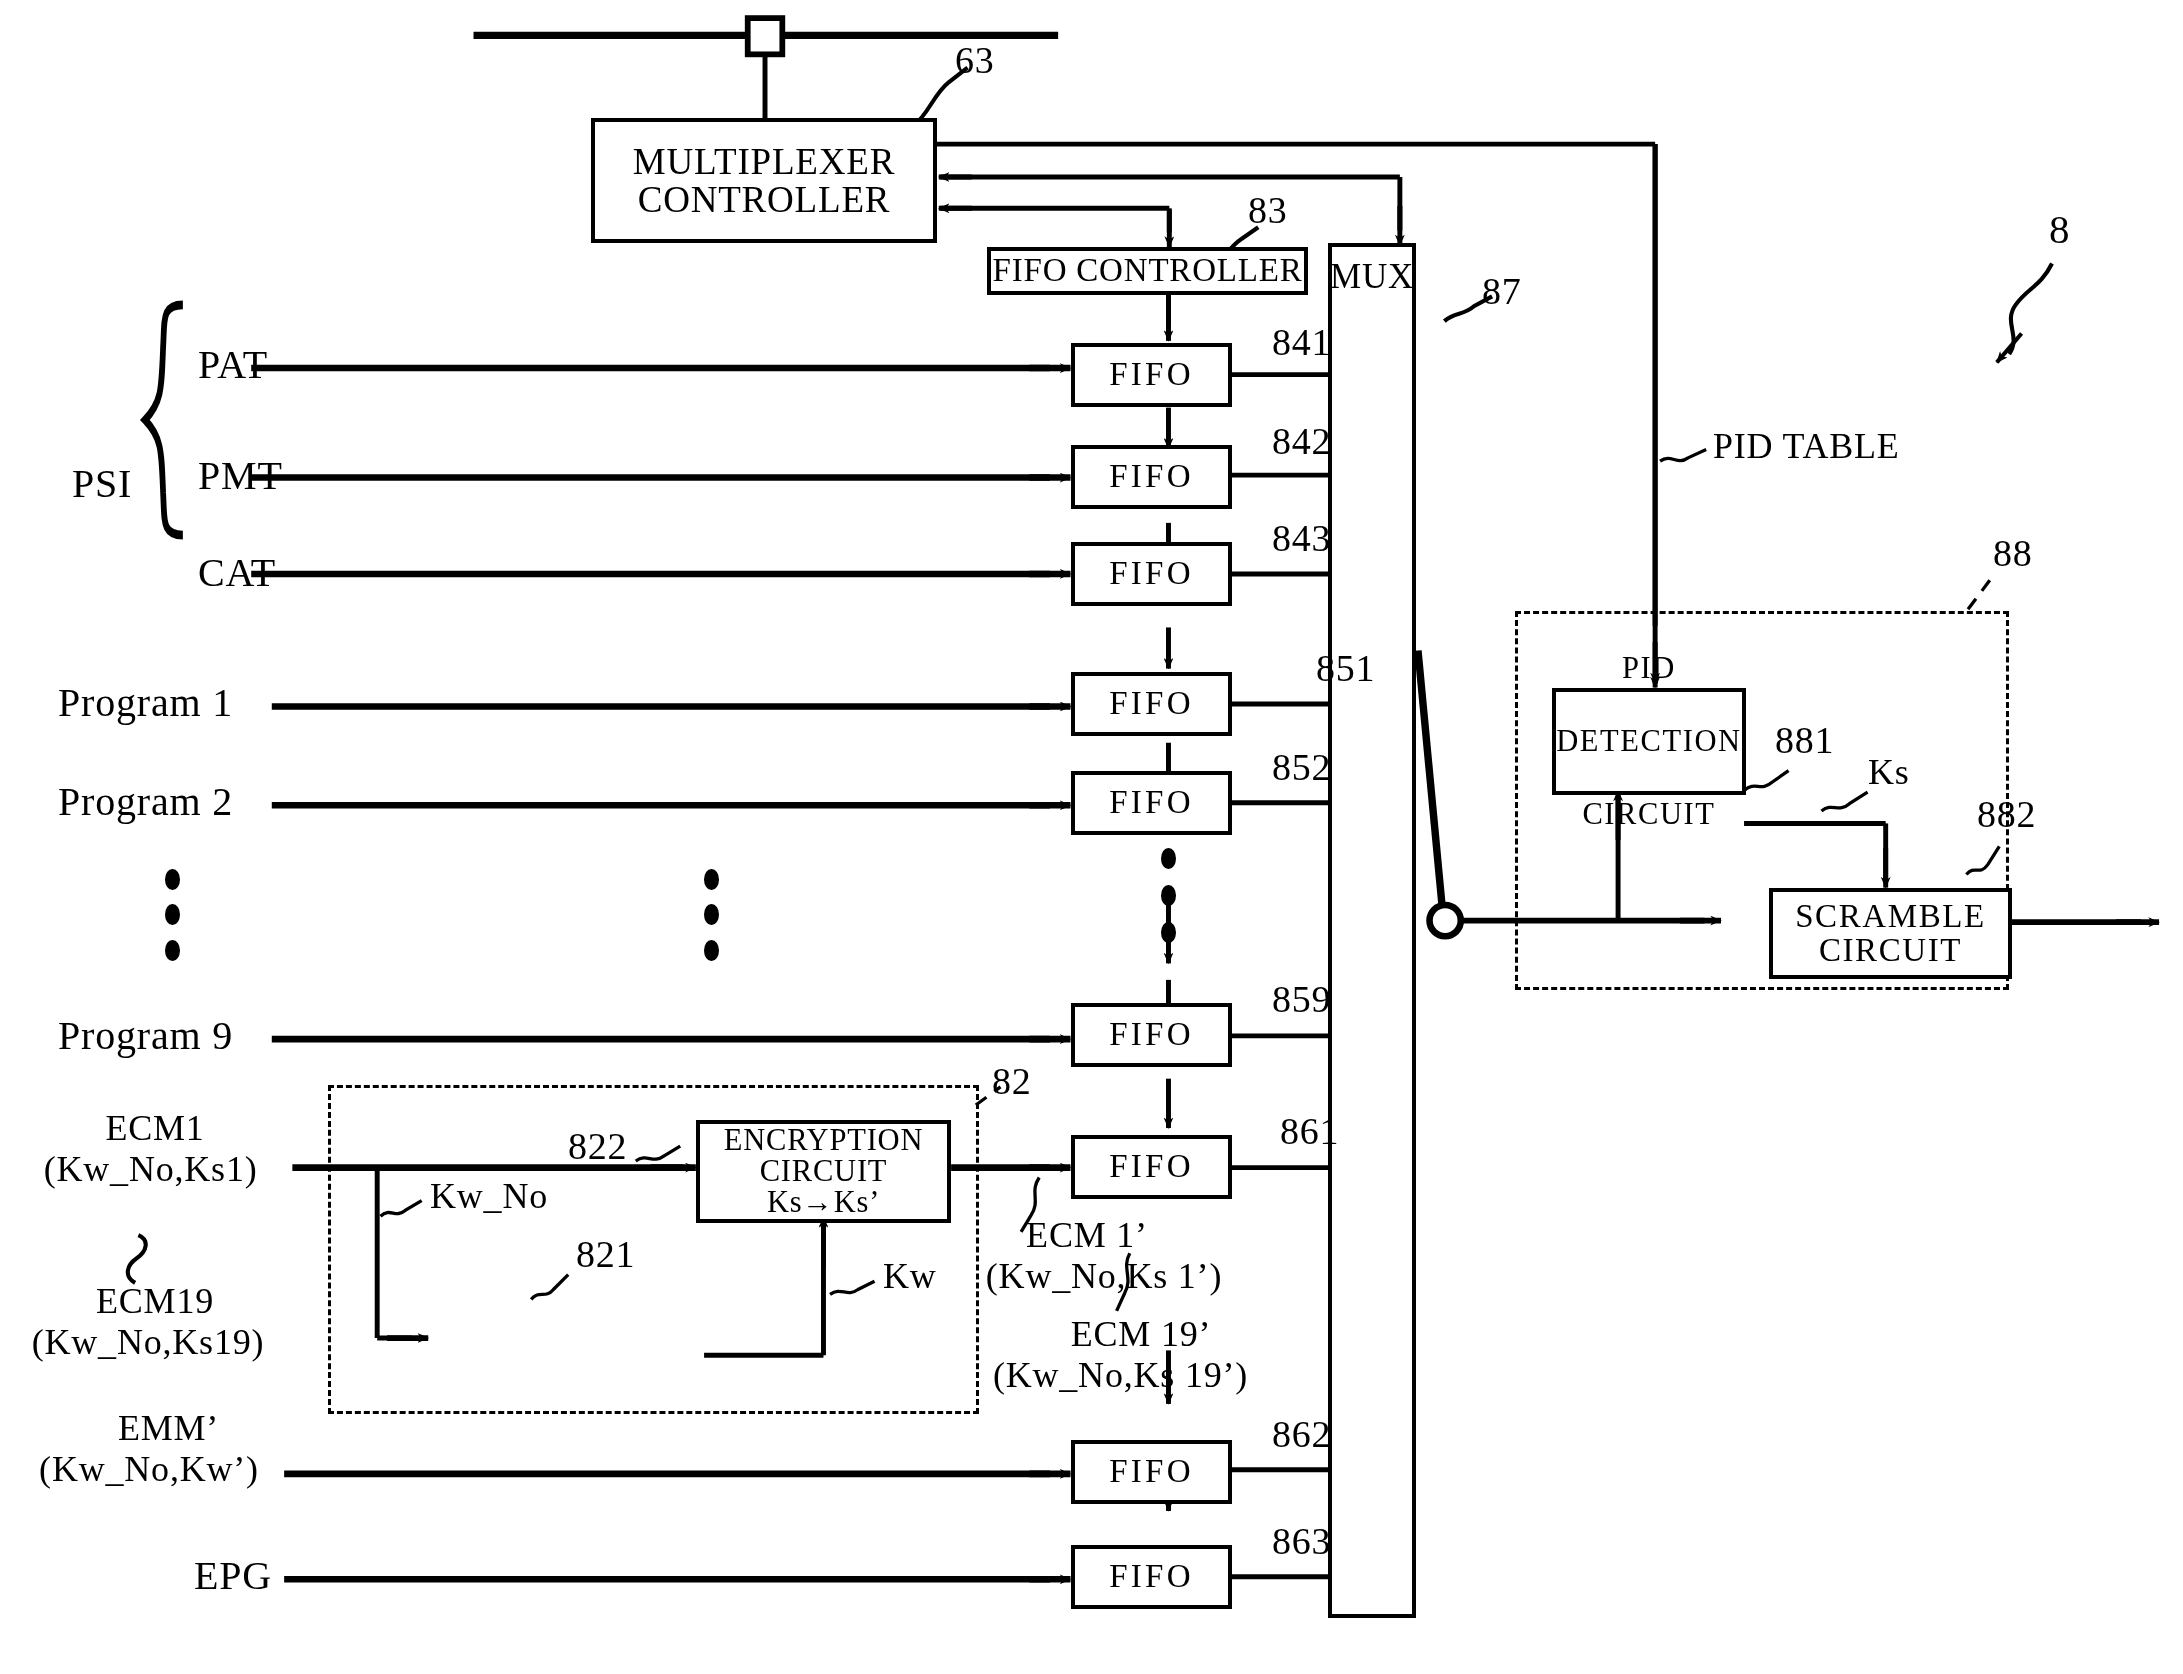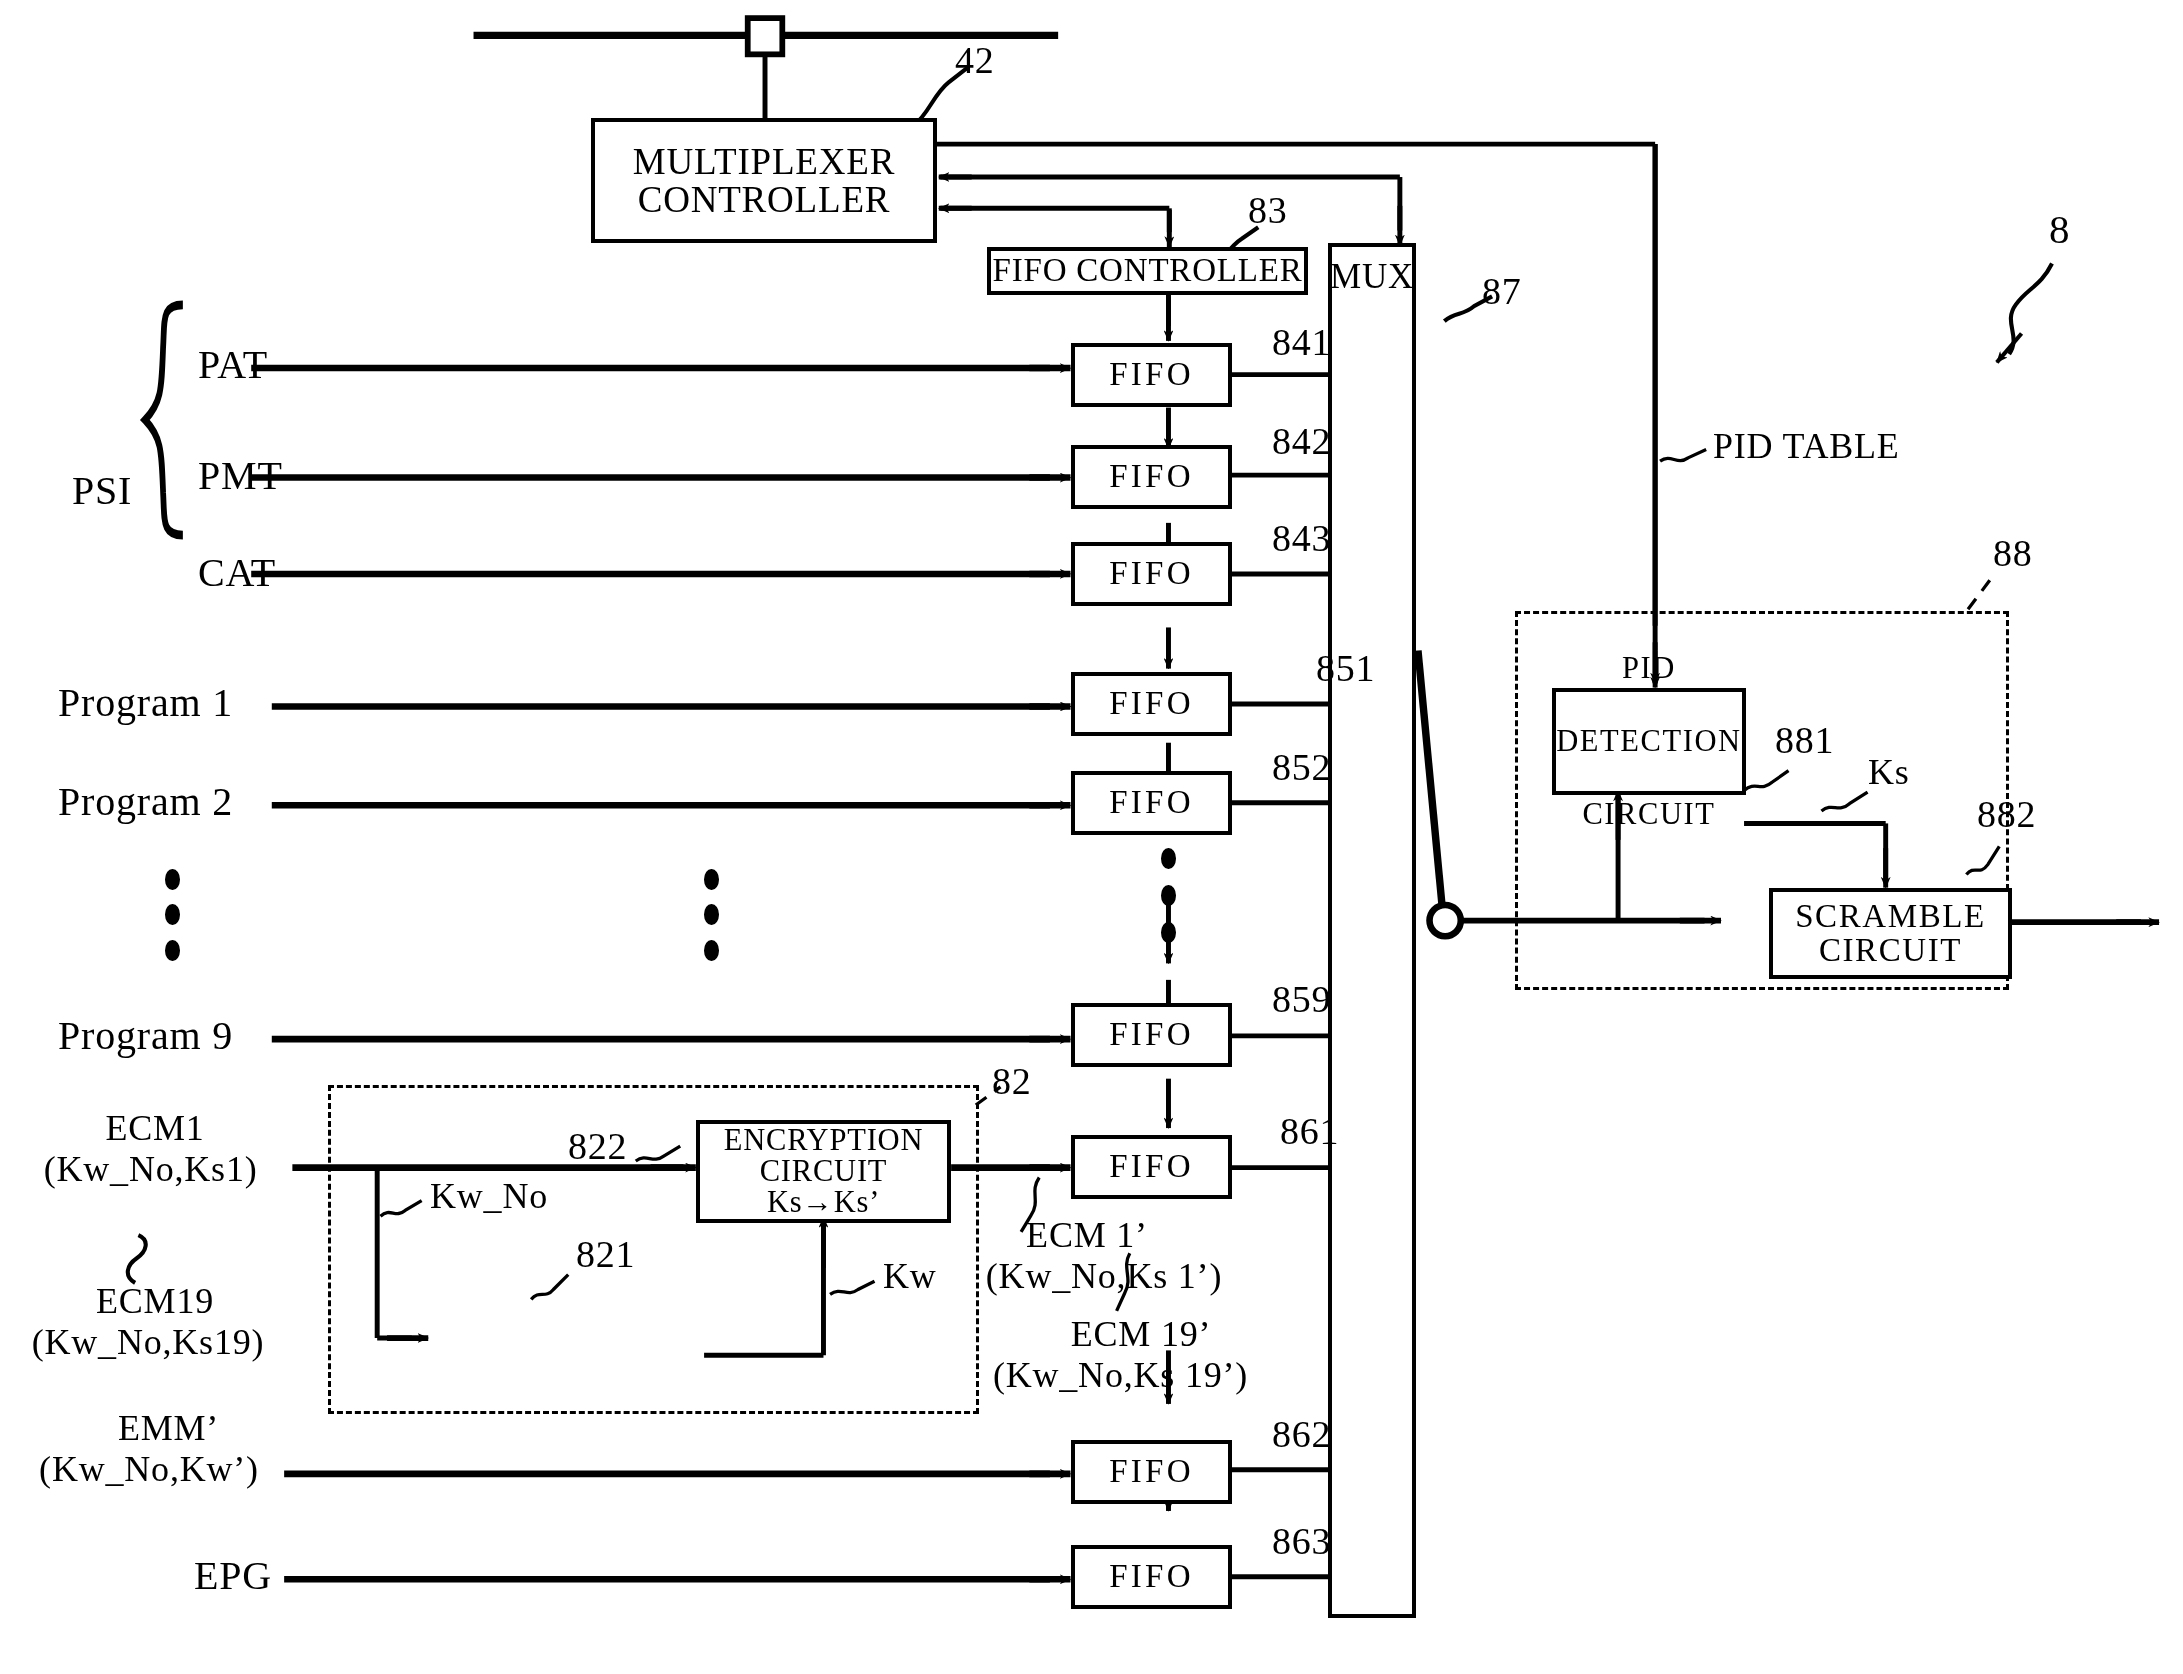--- a/index.html
+++ b/index.html
@@ -217,21 +217,21 @@
 
       <path d="M2440,430 C2455,408 2432,392 2448,370 C2462,350 2478,348 2492,320" stroke-width="5"></path>
       <path d="M2455,405 L2425,440" stroke-width="5" marker-end="url(#ah)"></path>
     </g>
   </svg>
 
   <div class="box" style="left:591px; top:118px; width:346px; height:125px; font-size:37px;">
     <span class="ln">MULTIPLEXER</span>
     <span class="ln">CONTROLLER</span>
   </div>
-  <div class="lbl refnum" style="left:955px; top:41px;">42</div>
+  <div class="lbl refnum" style="left:955px; top:41px;">63</div>
 
   <div class="box" style="left:987px; top:247px; width:321px; height:48px; font-size:33px; letter-spacing:0.8px;">
     <span class="ln">FIFO CONTROLLER</span>
   </div>
   <div class="lbl refnum" style="left:1248px; top:191px;">83</div>
 
   <div class="box" style="left:1328px; top:243px; width:88px; height:1375px; justify-content:flex-start; padding-top:12px; font-size:35px;">
     <span class="ln">MUX</span>
   </div>
   <div class="lbl refnum" style="left:1482px; top:272px;">87</div>
@@ -250,21 +250,21 @@
   </div>
   <div class="lbl refnum" style="left:1775px; top:721px;">881</div>
   <div class="lbl sig" style="left:1868px; top:754px;">Ks</div>
 
   <div class="box" style="left:1769px; top:888px; width:243px; height:91px; font-size:33px; letter-spacing:1.6px;">
     <span class="ln">SCRAMBLE</span>
     <span class="ln">CIRCUIT</span>
   </div>
   <div class="lbl refnum" style="left:1977px; top:795px;">882</div>
 
-  <div class="lbl sig" style="left:72px; top:463px; font-size:40px;margin-top:7px;">PSI</div>
+  <div class="lbl sig" style="left:72px; top:463px; font-size:40px;">PSI</div>
   <div class="lbl sig" style="left:198px; top:344px; font-size:40px;">PAT</div>
   <div class="lbl sig" style="left:198px; top:455px; font-size:40px;">PMT</div>
   <div class="lbl sig" style="left:198px; top:552px; font-size:40px;">CAT</div>
 
   <div class="lbl sig" style="left:58px; top:682px; font-size:40px;">Program 1</div>
   <div class="lbl sig" style="left:58px; top:781px; font-size:40px;">Program 2</div>
   <div class="lbl sig" style="left:58px; top:1015px; font-size:40px;">Program 9</div>
 
   <div class="dot" style="left:165px; top:869px;"></div>
   <div class="dot" style="left:165px; top:904px;"></div>

